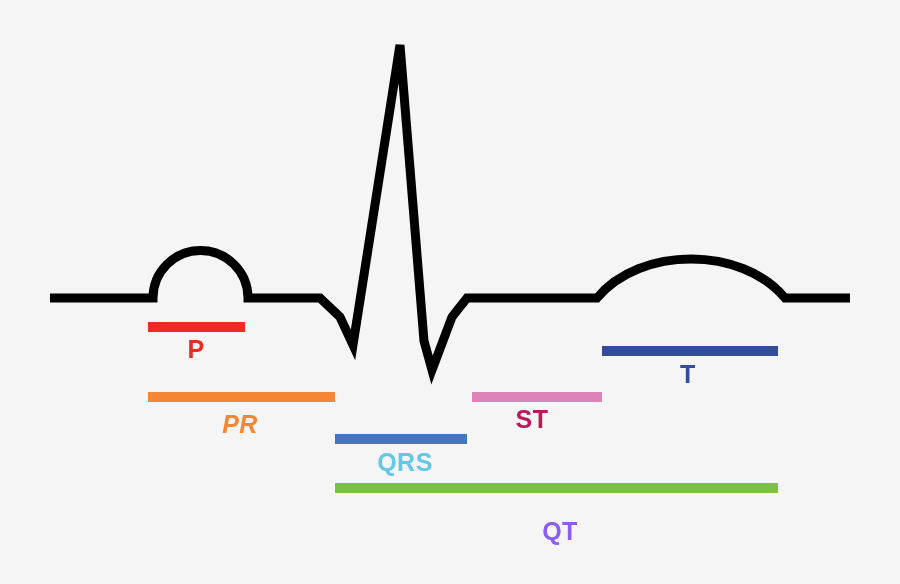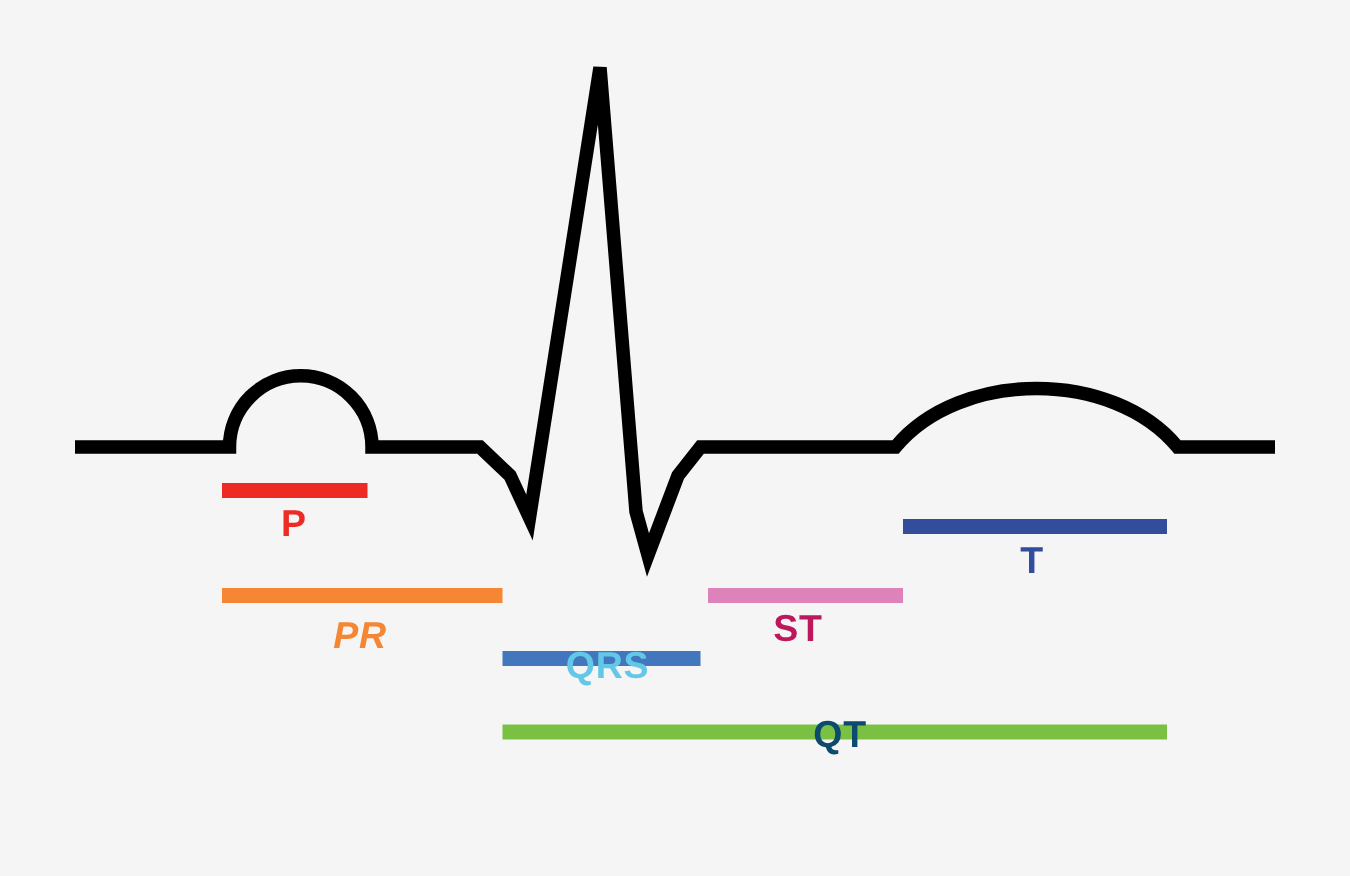--- a/index.html
+++ b/index.html
@@ -67,24 +67,24 @@
              L 850 298" fill="none" stroke="#000000" stroke-width="9" stroke-linecap="butt" stroke-linejoin="miter" stroke-miterlimit="8"></path>
   </svg>
 
   <div class="interval-bar" style="left:148px; top:322px; width:97px; background:#ee2a24;"></div>
   <div class="interval-label" style="left:196px; top:337px; color:#ee2a24;">P</div>
 
   <div class="interval-bar" style="left:148px; top:392px; width:187px; background:#f58634;"></div>
   <div class="interval-label" style="left:240px; top:412px; color:#f58634;font-style:italic;">PR</div>
 
   <div class="interval-bar" style="left:335px; top:434px; width:132px; background:#4277bd;"></div>
-  <div class="interval-label" style="left:405px; top:432px; color:#63c8e8;">QRS</div>
+  <div class="interval-label" style="left:405px; top:450px; color:#63c8e8;">QRS</div>
 
   <div class="interval-bar" style="left:472px; top:392px; width:130px; background:#dd83b9;"></div>
   <div class="interval-label" style="left:532px; top:407px; color:#be185d;">ST</div>
 
   <div class="interval-bar" style="left:602px; top:346px; width:176px; background:#314d9b;"></div>
   <div class="interval-label" style="left:688px; top:362px; color:#314d9b;">T</div>
 
   <div class="interval-bar" style="left:335px; top:483px; width:443px; background:#7ac143;"></div>
-  <div class="interval-label" style="left:560px; top:478px; color:#0c4a6e;">QT</div>
+  <div class="interval-label" style="left:560px; top:519px; color:#8b5cf6;">QT</div>
 
 </div>
 
 </body></html>

